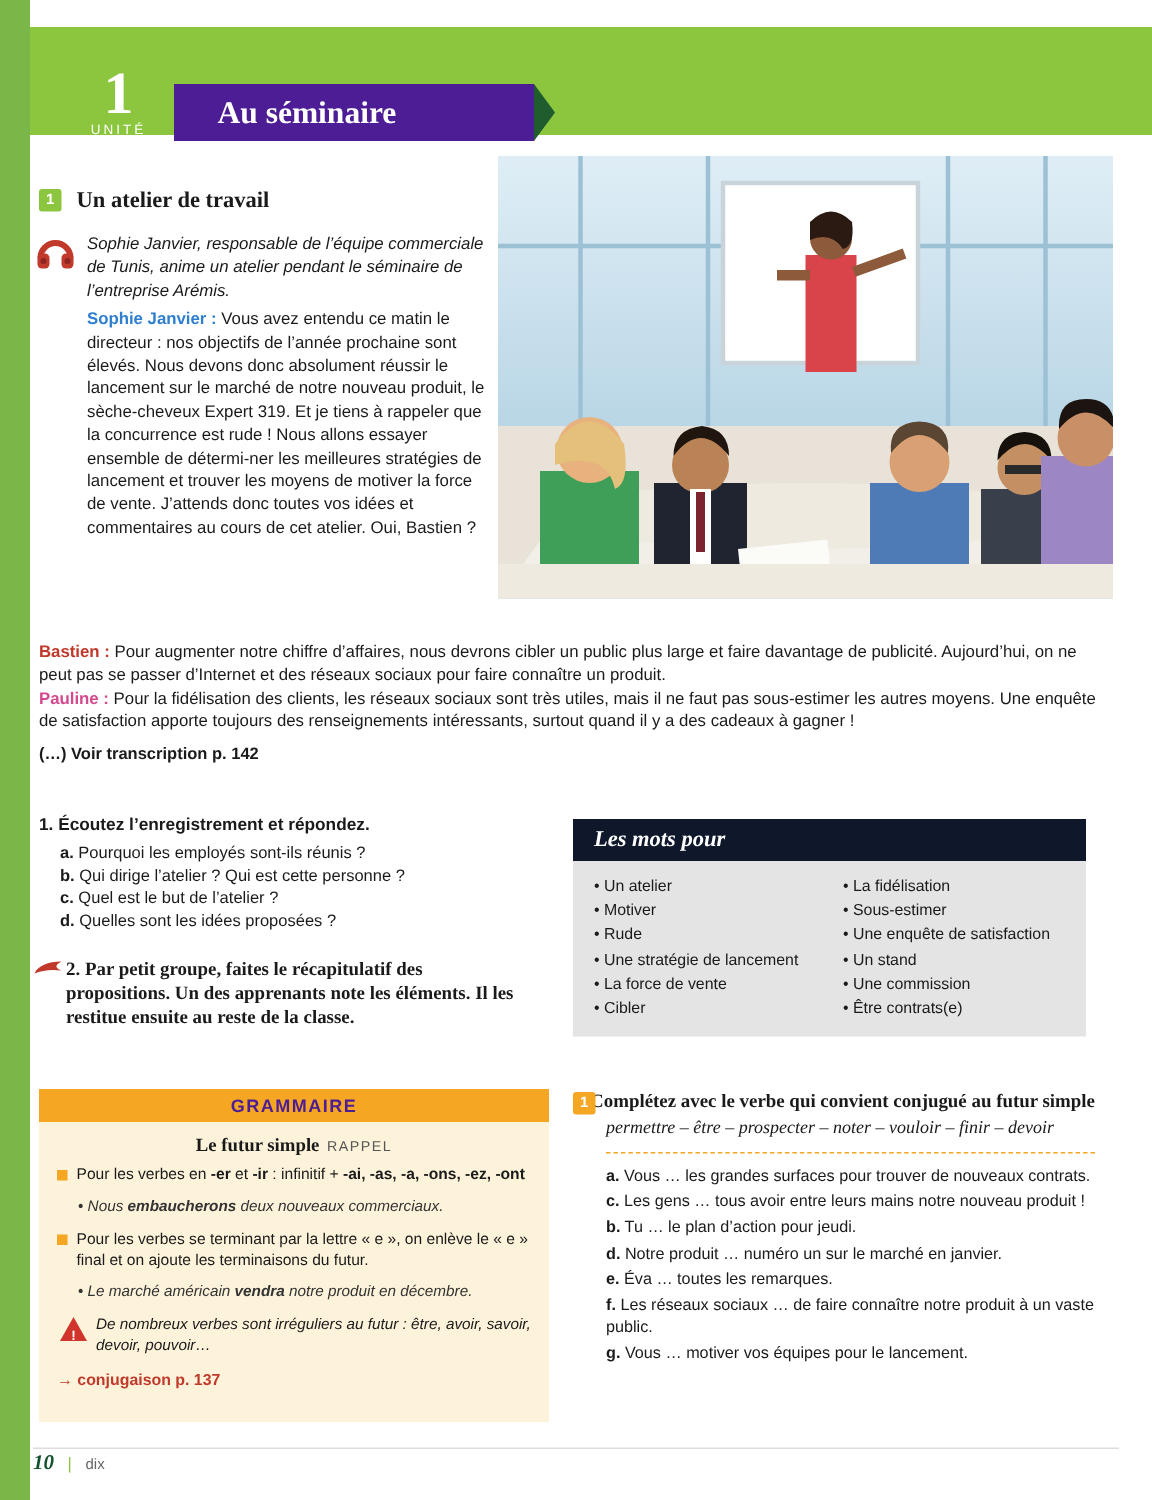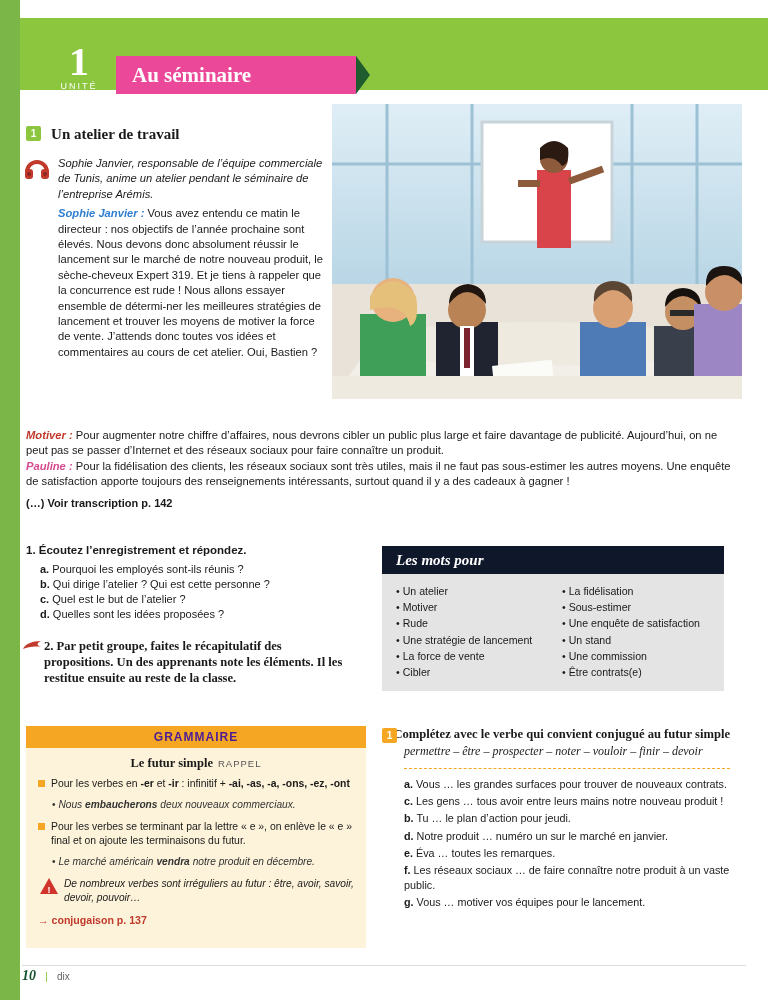--- a/index.html
+++ b/index.html
@@ -31,21 +31,22 @@
   }
   .unit-num .n {
     font-family:"Liberation Serif", serif;
     font-size:40px; font-weight:bold; line-height:36px; display:block;
   }
   .unit-num .lbl {
     font-size:9px; letter-spacing:2px; display:block; margin-top:1px;
   }
   .title-banner {
     position:absolute; left:96px; top:38px; height:38px; width:240px;
-    background:#ec4899;
+    background:#4c1d95;
+    padding-left:13px;
   }
   .title-banner:after {
     content:""; position:absolute; right:-14px; top:0;
     border-top:19px solid transparent; border-bottom:19px solid transparent;
     border-left:14px solid #1f5c2e;
   }
   .title-banner .t {
     font-family:"Liberation Serif", serif;
     color:#ffffff; font-size:21px; font-weight:bold;
     line-height:38px; padding-left:16px; display:block;
@@ -70,21 +71,21 @@
   }
 
   
   .dialogue {
     position:absolute; left:58px; top:156px; width:272px;
     font-size:11.2px; line-height:15.4px; text-align:left;
   }
   .dialogue .intro {
     font-style:italic; color:#1a1a1a; display:block; margin-bottom:4px;
   }
-  .spk { font-weight:bold;font-style:italic; }
+  .spk { font-weight:bold; }
   .spk.sophie { color:#2f7fd0; }
   .spk.bastien { color:#c0392b; }
   .spk.pauline { color:#d44a8f; }
 
   .dialogue-wide {
     position:absolute; left:26px; top:428px; width:716px;
     font-size:11.2px; line-height:15.4px;
   }
   .transcription { font-weight:bold; font-size:11px; margin-top:6px; display:block; }
 
@@ -296,21 +297,21 @@
   </svg>
 </div>
 
 <div class="dialogue">
   <span class="intro">Sophie Janvier, responsable de l’équipe commerciale de Tunis, anime un atelier pendant le séminaire de l’entreprise Arémis.</span>
   <span class="spk sophie">Sophie Janvier :</span><span> Vous avez entendu ce matin le directeur : nos objectifs de l’année prochaine sont élevés. Nous devons donc absolument réussir le lancement sur le marché de notre nouveau produit, le sèche-cheveux Expert 319. Et je tiens à rappeler que la concurrence est rude ! Nous allons essayer ensemble de détermi-ner les meilleures stratégies de lancement et trouver les moyens de motiver la force de vente. J’attends donc toutes vos idées et commentaires au cours de cet atelier. Oui, Bastien ?</span>
 </div>
 
 <div class="dialogue-wide">
   <div>
-    <span class="spk bastien">Motiver :</span><span> Pour augmenter notre chiffre d’affaires, nous devrons cibler un public plus large et faire davantage de publicité. Aujourd’hui, on ne peut pas se passer d’Internet et des réseaux sociaux pour faire connaître un produit.</span>
+    <span class="spk bastien">Bastien :</span><span> Pour augmenter notre chiffre d’affaires, nous devrons cibler un public plus large et faire davantage de publicité. Aujourd’hui, on ne peut pas se passer d’Internet et des réseaux sociaux pour faire connaître un produit.</span>
   </div>
   <div>
     <span class="spk pauline">Pauline :</span><span> Pour la fidélisation des clients, les réseaux sociaux sont très utiles, mais il ne faut pas sous-estimer les autres moyens. Une enquête de satisfaction apporte toujours des renseignements intéressants, surtout quand il y a des cadeaux à gagner !</span>
   </div>
   <span class="transcription">(…) Voir transcription p. 142</span>
 </div>
 
 <div class="ex1">
   <div class="h">1. Écoutez l’enregistrement et répondez.</div>
   <ol>

